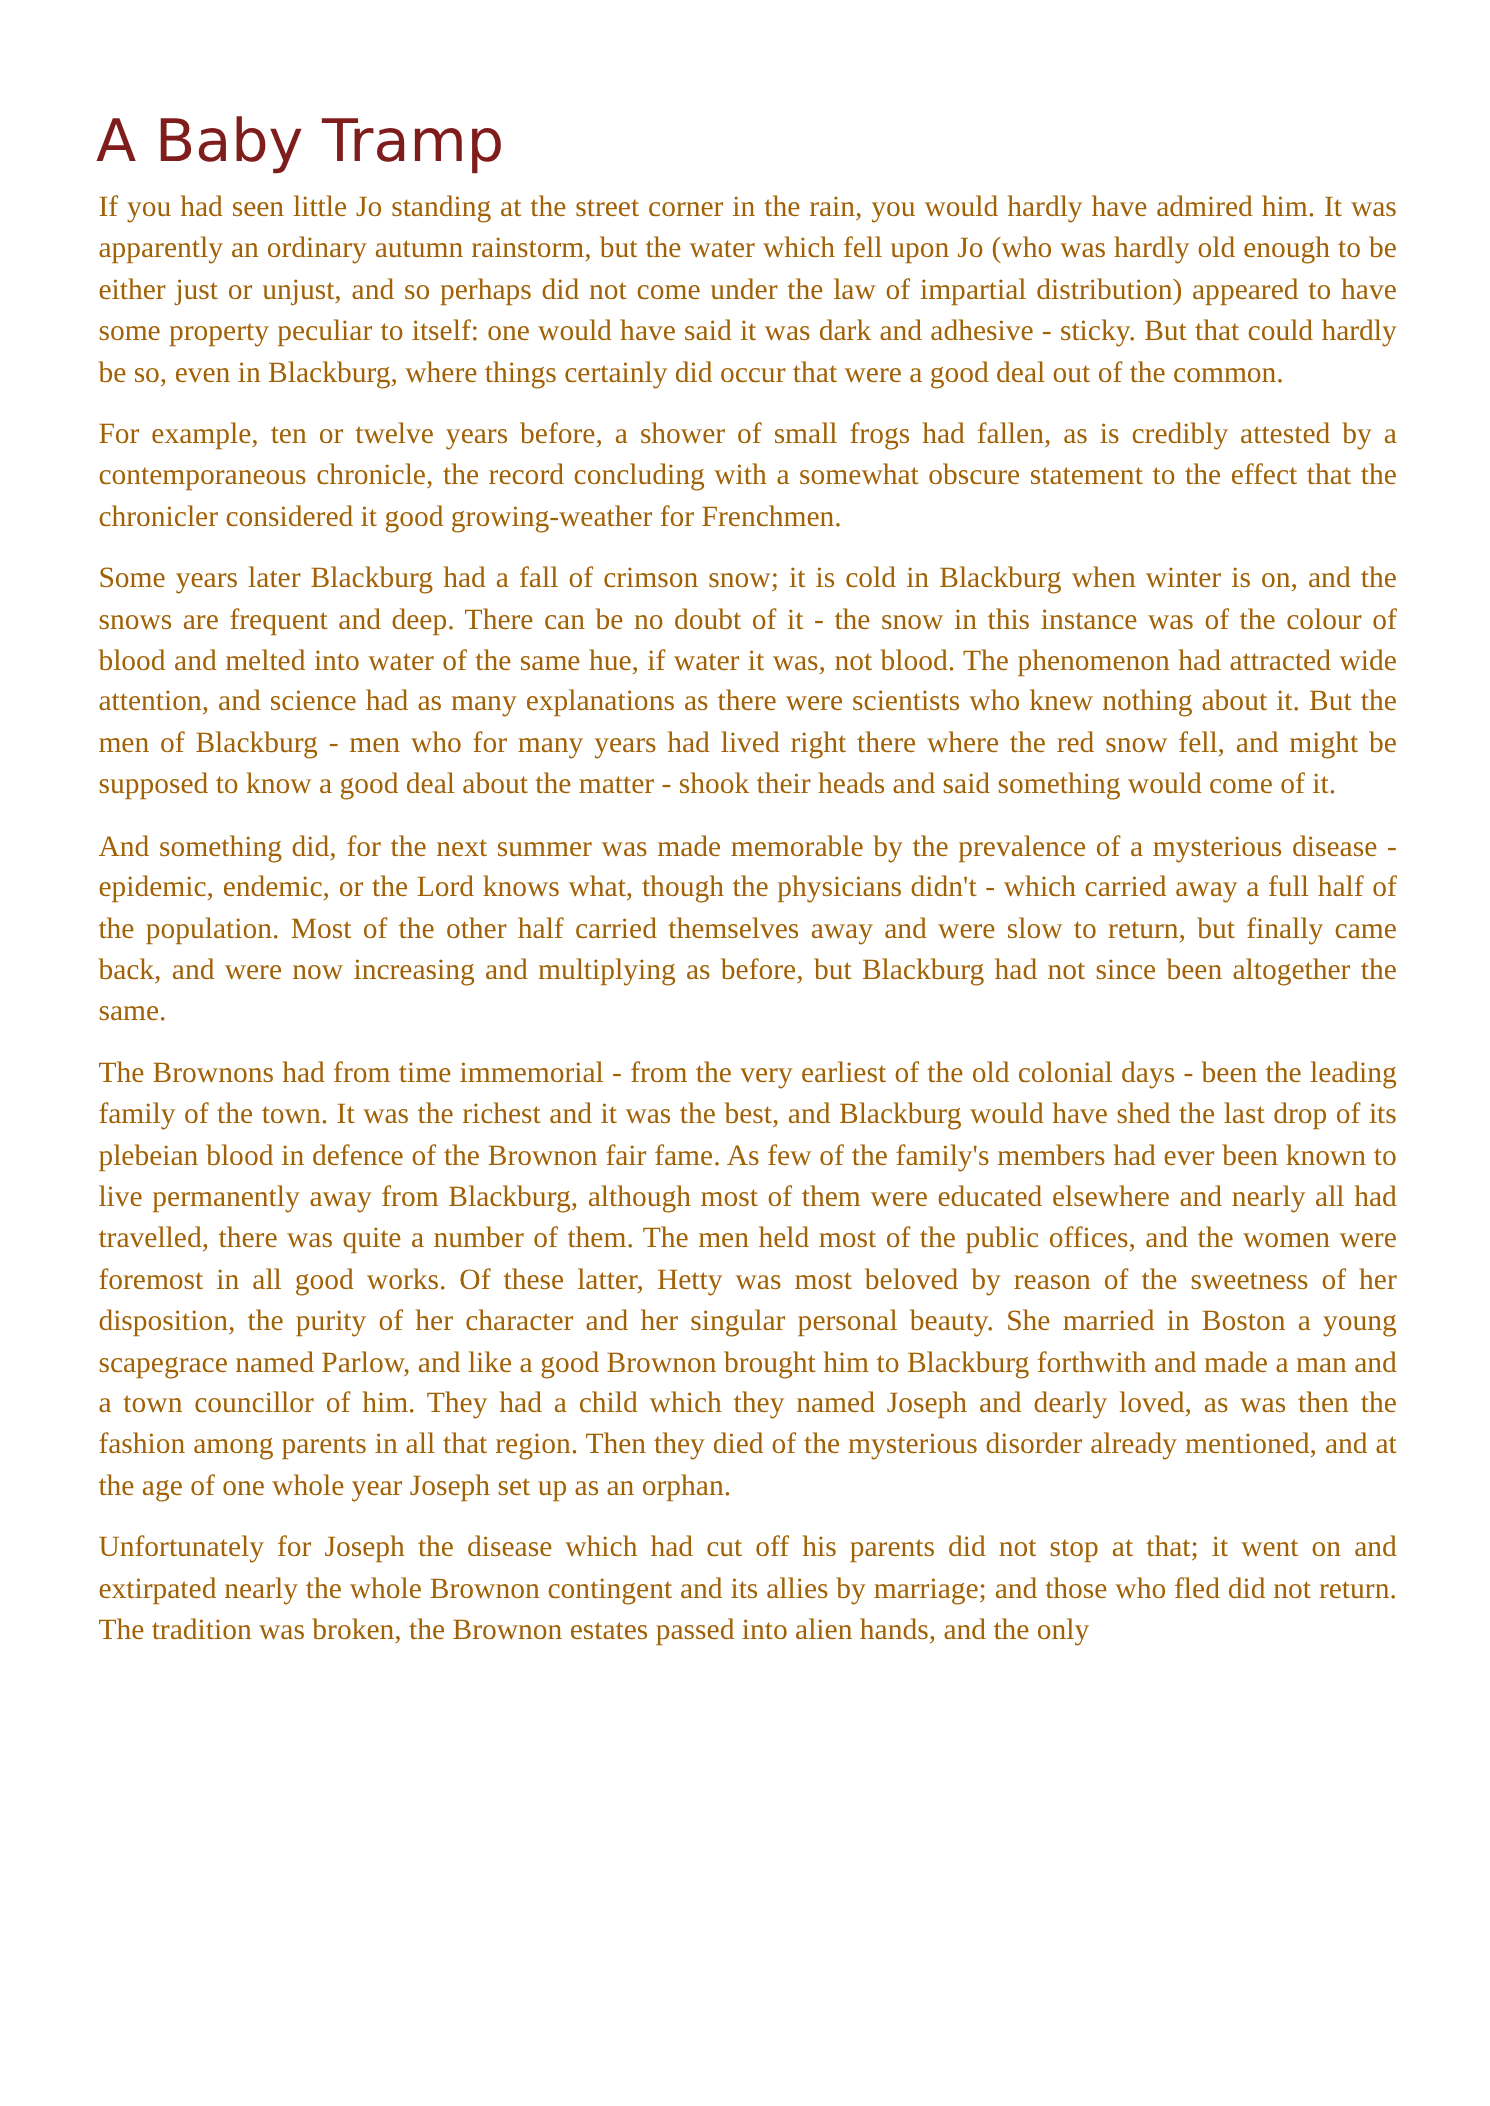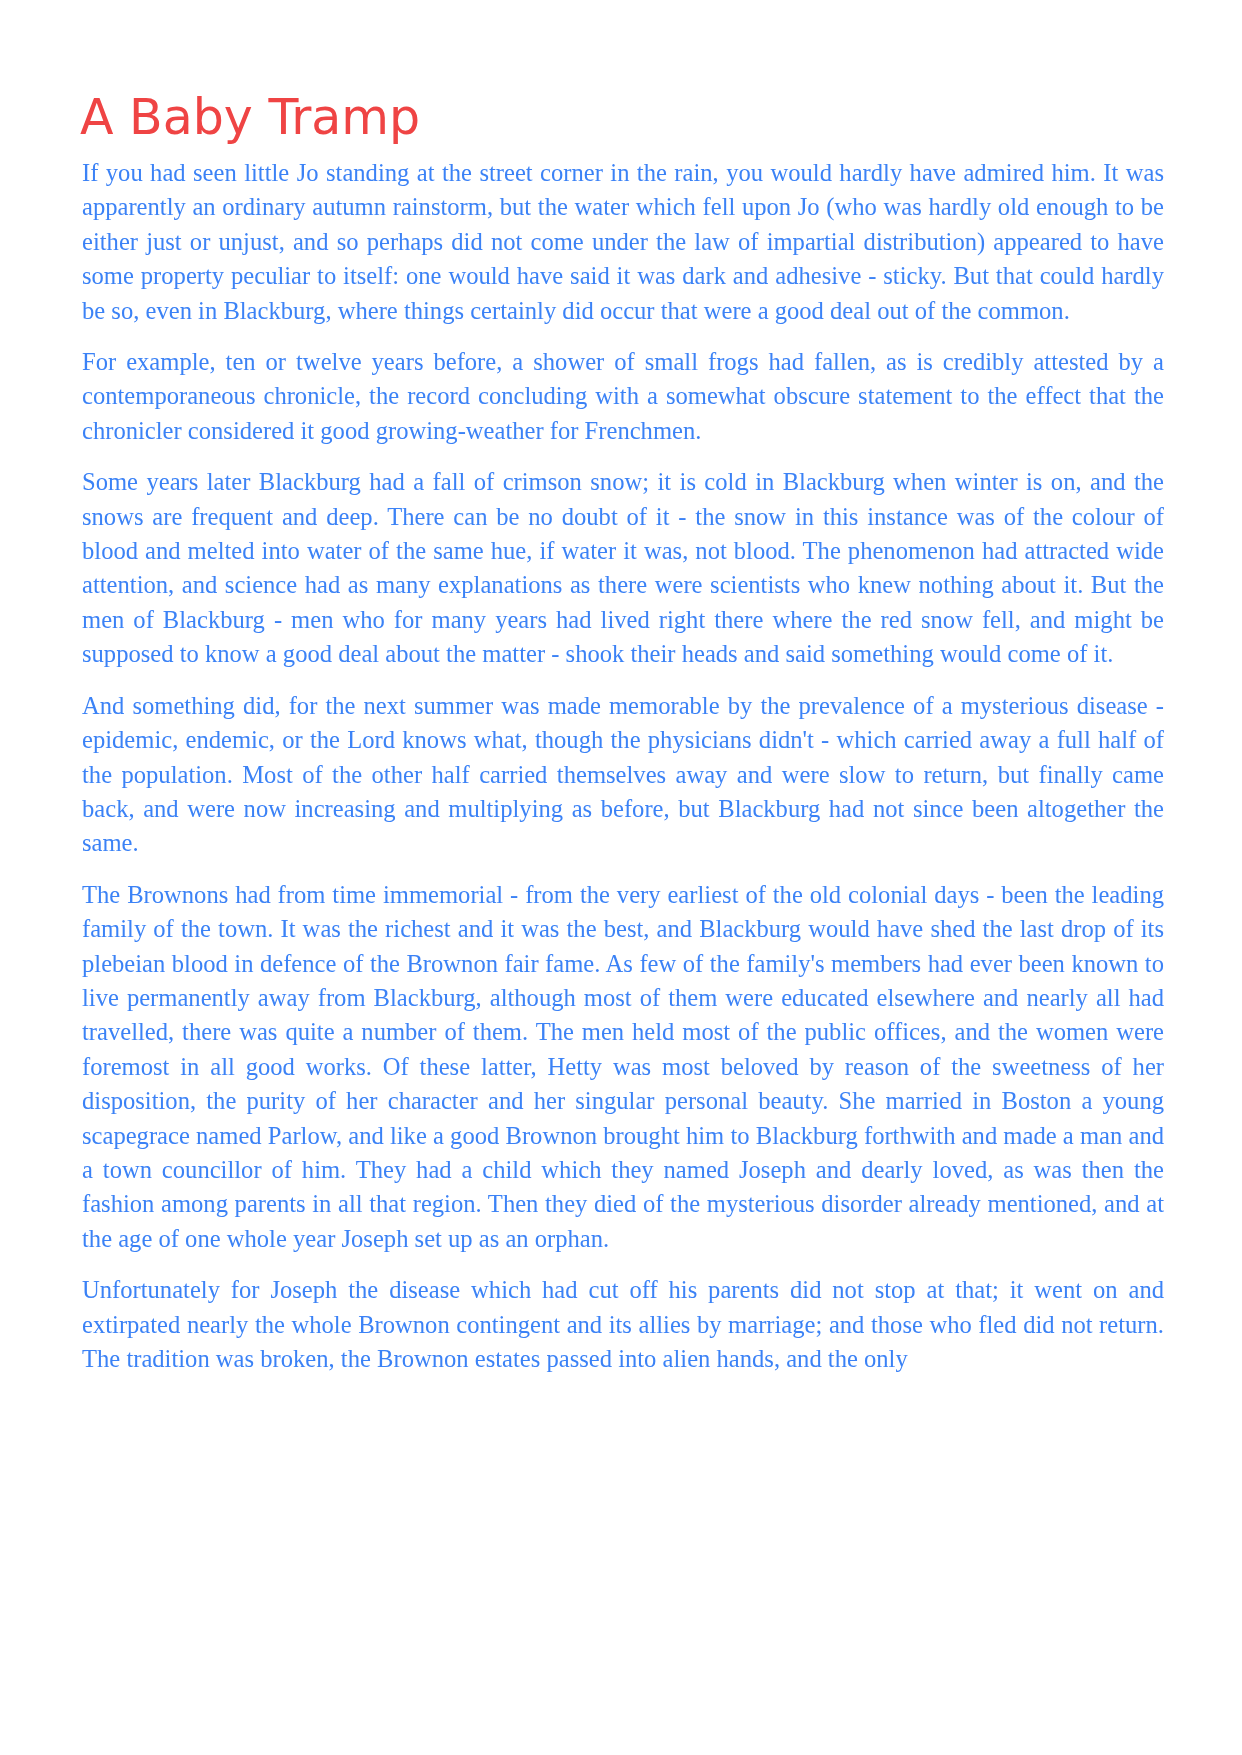--- a/index.html
+++ b/index.html
@@ -17,29 +17,29 @@
       position: absolute;
       left: 82px;
       top: 88px;
       width: 1082px;
     }
     .title {
       font-family: "DejaVu Sans", sans-serif;
       font-weight: normal;
       font-size: 49px;
       line-height: 60px;
-      color: #ef4444;
+      color: #7f1d1d;
       margin: 0 0 8px -2px;
       letter-spacing: 0px;
     }
     .para {
       font-family: "Liberation Serif", serif;
       font-size: 24.6px;
       line-height: 34.4px;
-      color: #3b82f6;
+      color: #a16207;
       text-align: justify;
       margin: 0 0 17px 0;
     }
   </style>
 </head>
 <body>
 
 <div class="page">
   <h1 class="title">A Baby Tramp</h1>
   <p class="para">If you had seen little Jo standing at the street corner in the rain, you would hardly have admired him. It was apparently an ordinary autumn rainstorm, but the water which fell upon Jo (who was hardly old enough to be either just or unjust, and so perhaps did not come under the law of impartial distribution) appeared to have some property peculiar to itself: one would have said it was dark and adhesive - sticky. But that could hardly be so, even in Blackburg, where things certainly did occur that were a good deal out of the common.</p>

